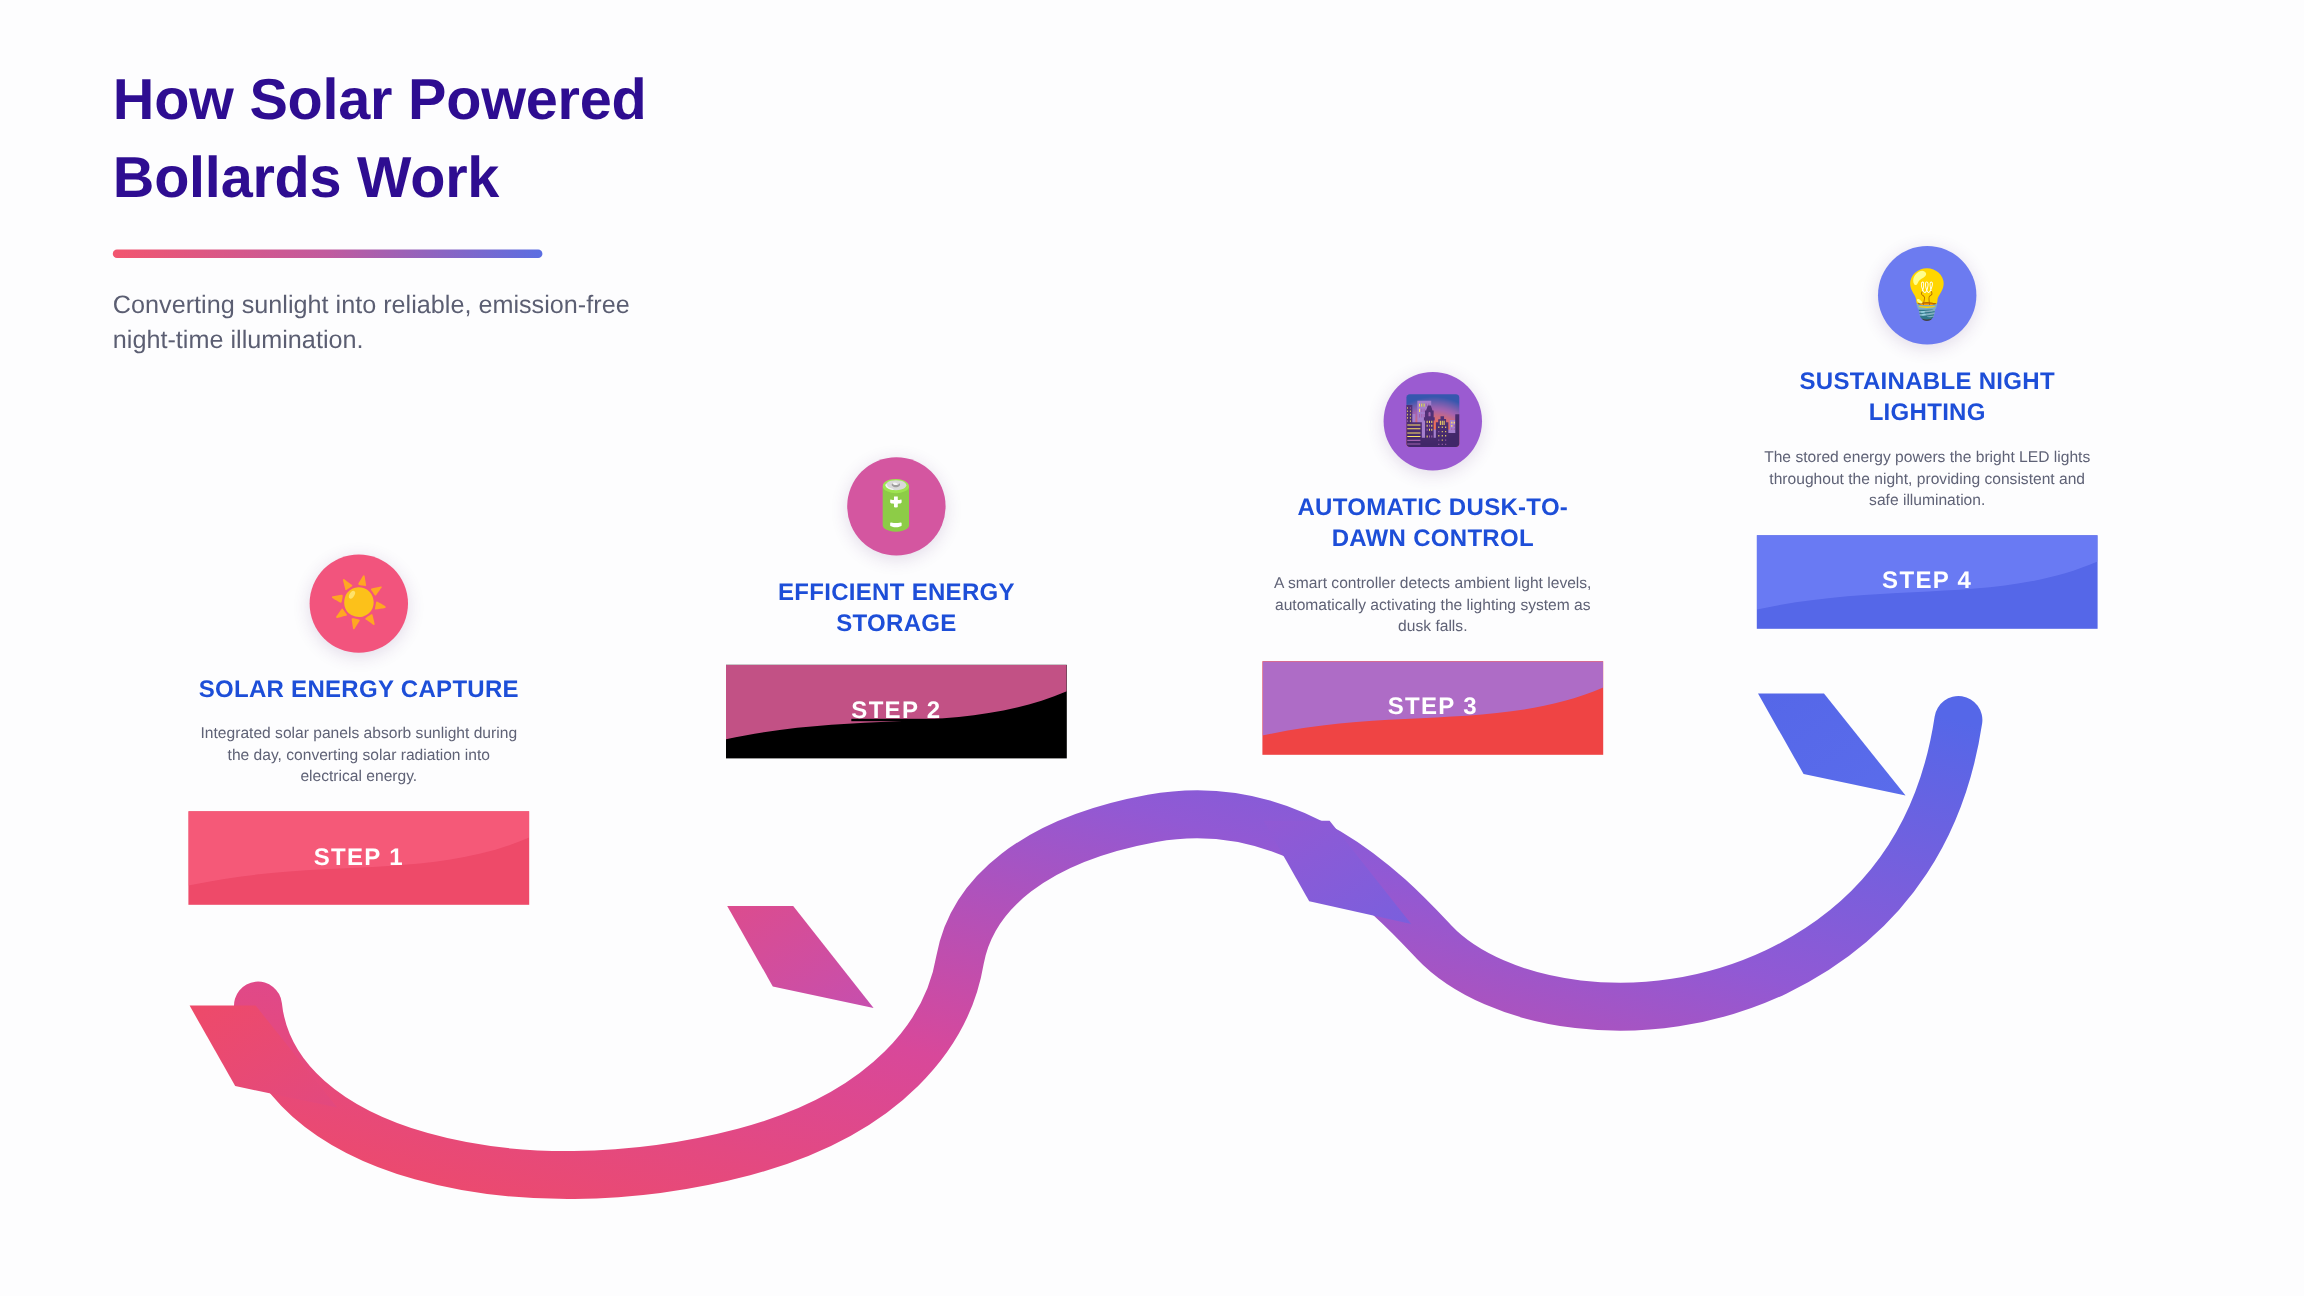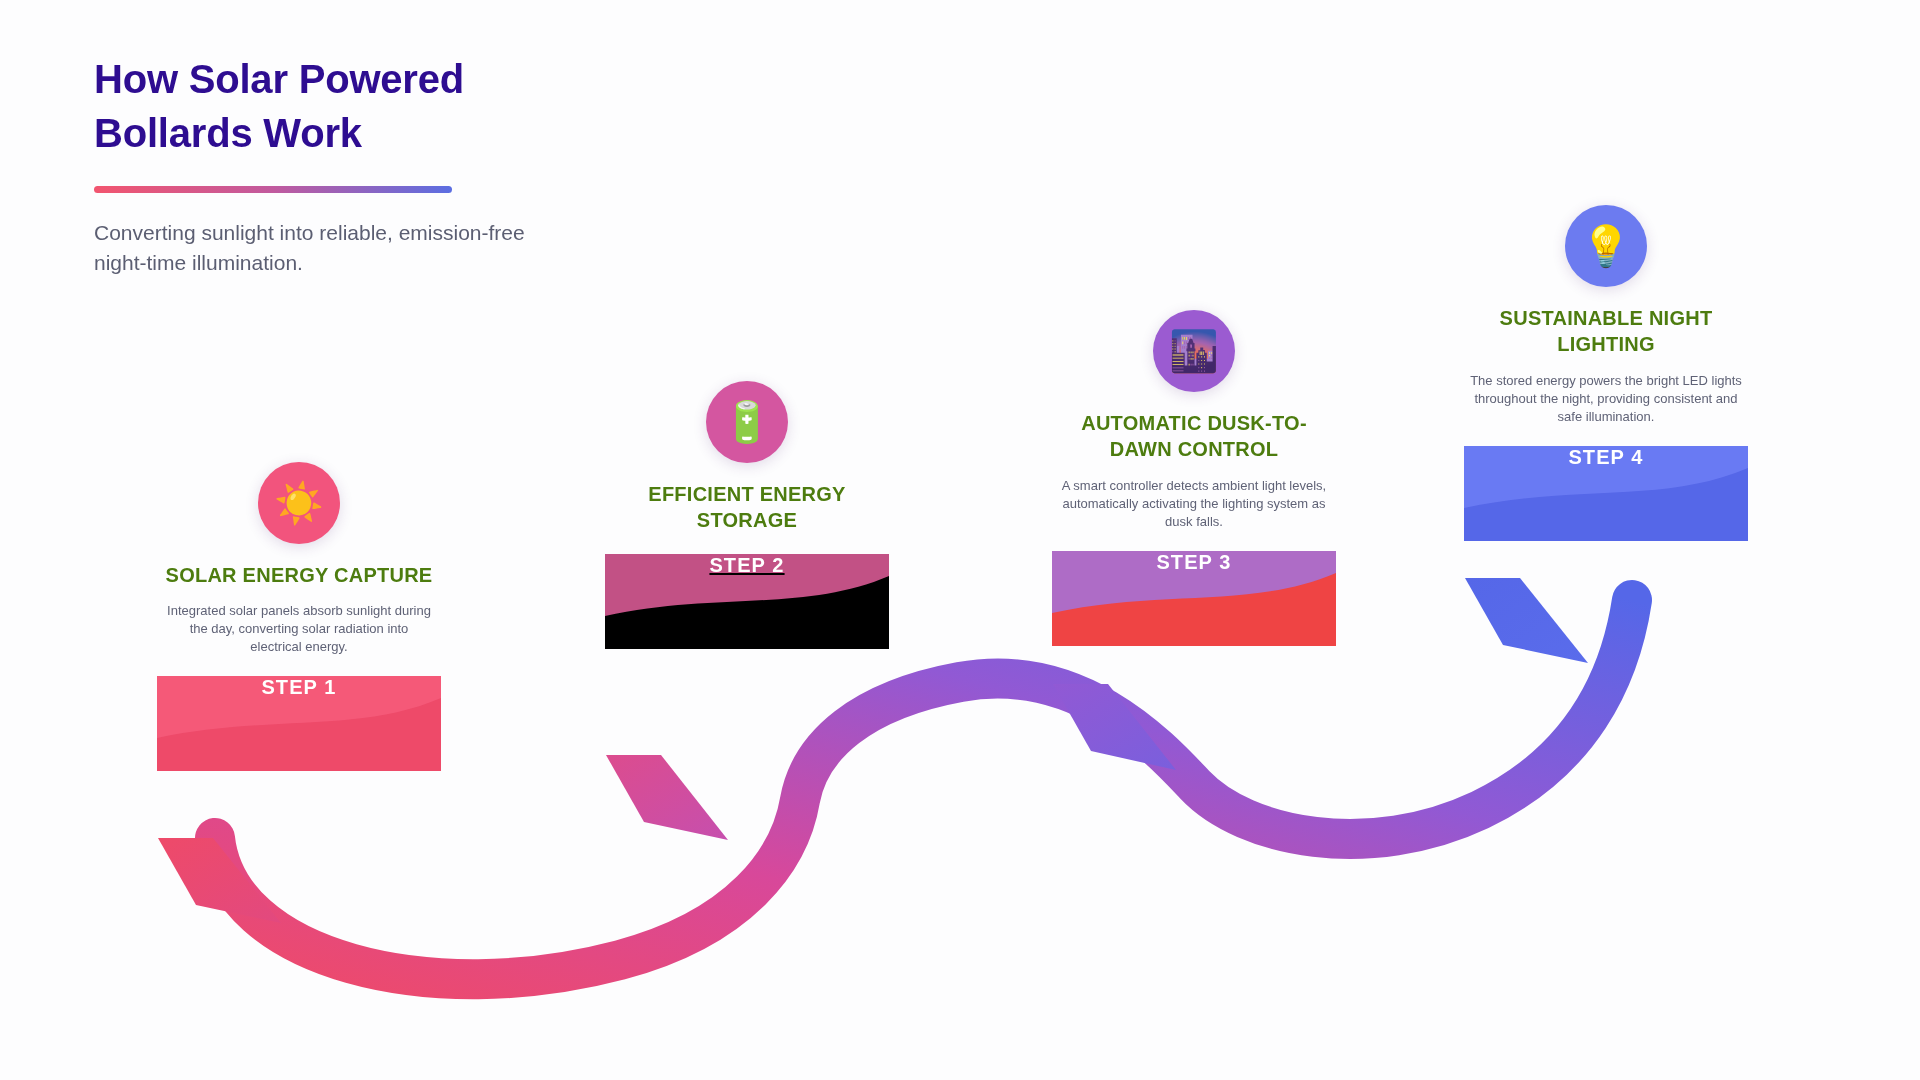--- a/index.html
+++ b/index.html
@@ -25,21 +25,21 @@
   }
 
   
   .header {
     position: absolute;
     left: 94px;
     top: 52px;
     width: 620px;
   }
   .title {
-    font-size: 40px;
+    font-size: 48px;
     font-weight: bold;
     color: #2e0d91;
     line-height: 1.35;
     letter-spacing: -0.2px;
     margin: 0;
   }
   .title-rule {
     width: 358px;
     height: 7px;
     border-radius: 4px;
@@ -78,38 +78,39 @@
     align-items: center;
     justify-content: center;
     font-size: 40px;
     line-height: 1;
     box-shadow: 0 3px 14px rgba(80,40,120,0.16);
   }
   .step-title {
     margin-top: 18px;
     font-size: 20px;
     font-weight: bold;
-    color: #4d7c0f;
+    color: #1d4ed8;
     letter-spacing: 0.25px;
     line-height: 1.32;
     text-transform: uppercase;
   }
   .step-desc {
     margin-top: 14px;
     font-size: 13px;
     line-height: 1.38;
     color: #5f6276;
     padding: 0 6px;
   }
   .step-banner {
     position: relative;
     width: 284px;
-    height: 95px;
+    height: 78px;
     margin-top: 20px;
     display: flex;
+    align-items: center;
     justify-content: center;
     overflow: hidden;
   }
   .step-banner .banner-label {
     position: relative;
     z-index: 3;
     color: #ffffff;
     font-size: 20px;
     font-weight: bold;
     letter-spacing: 1.1px;

